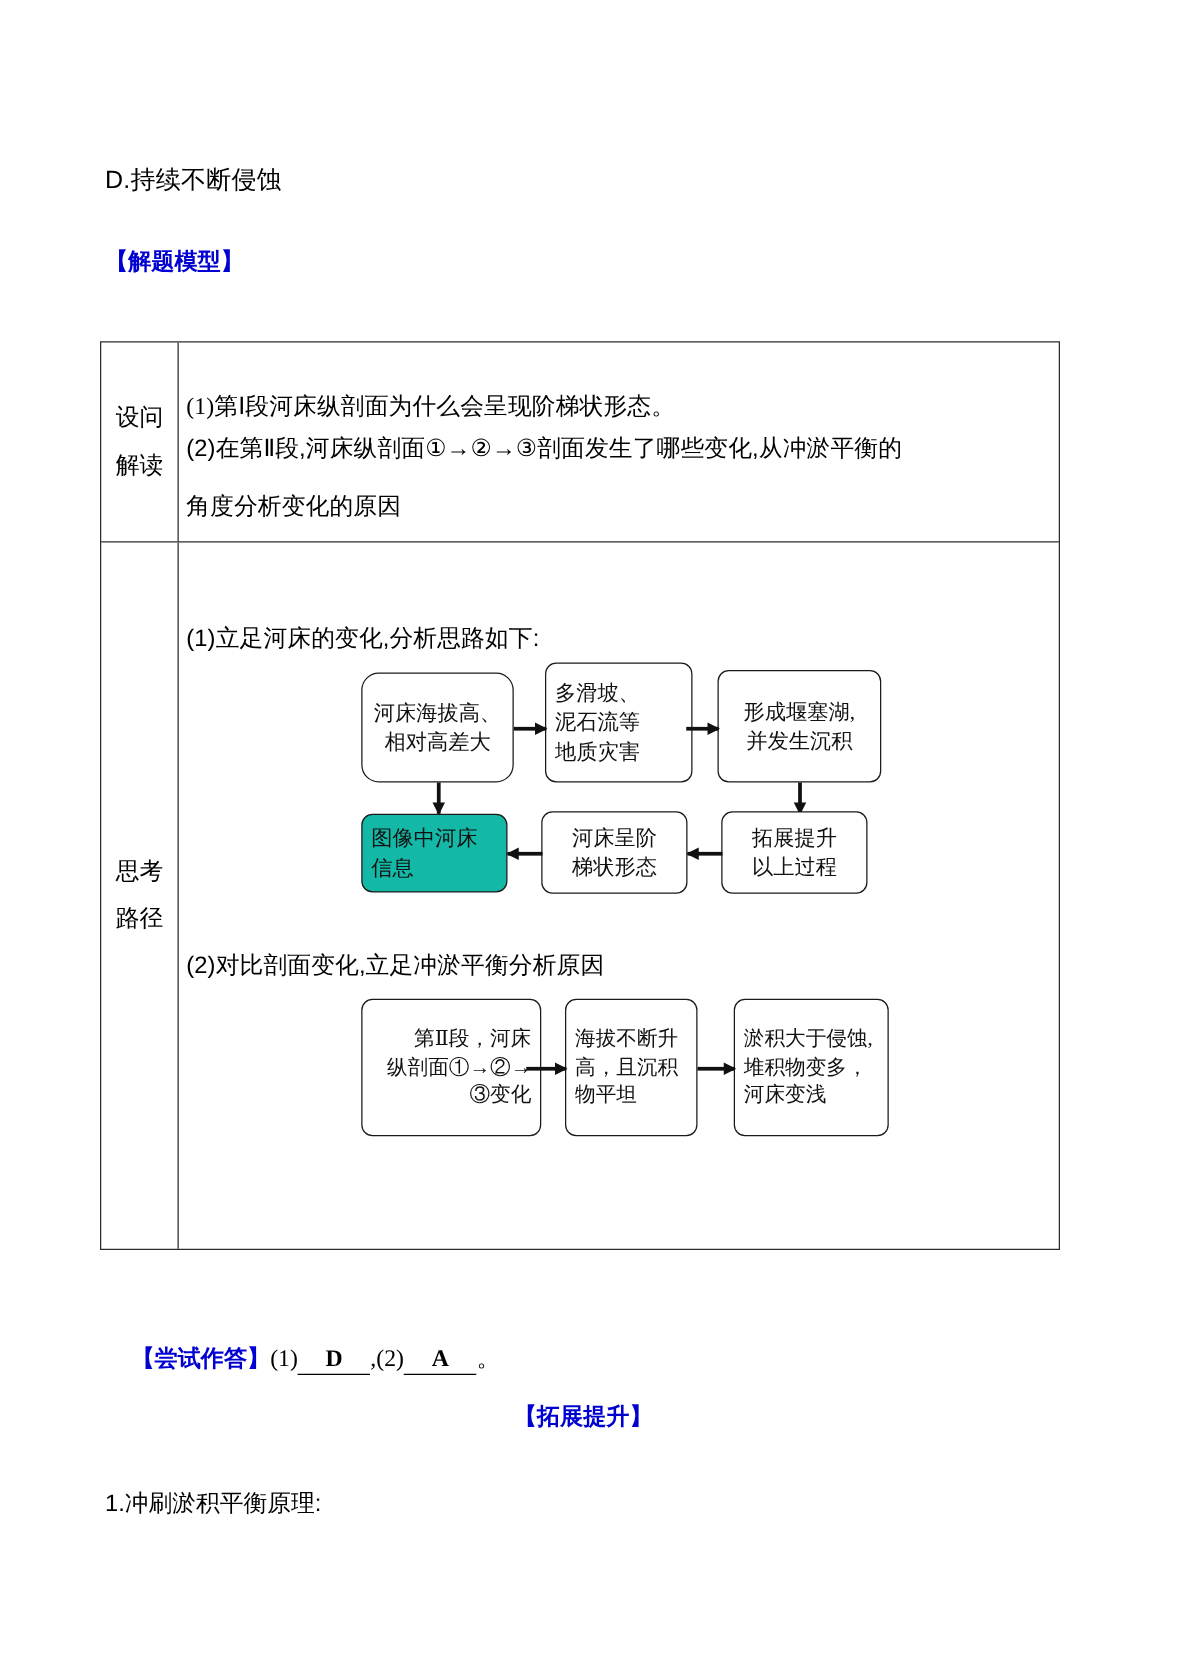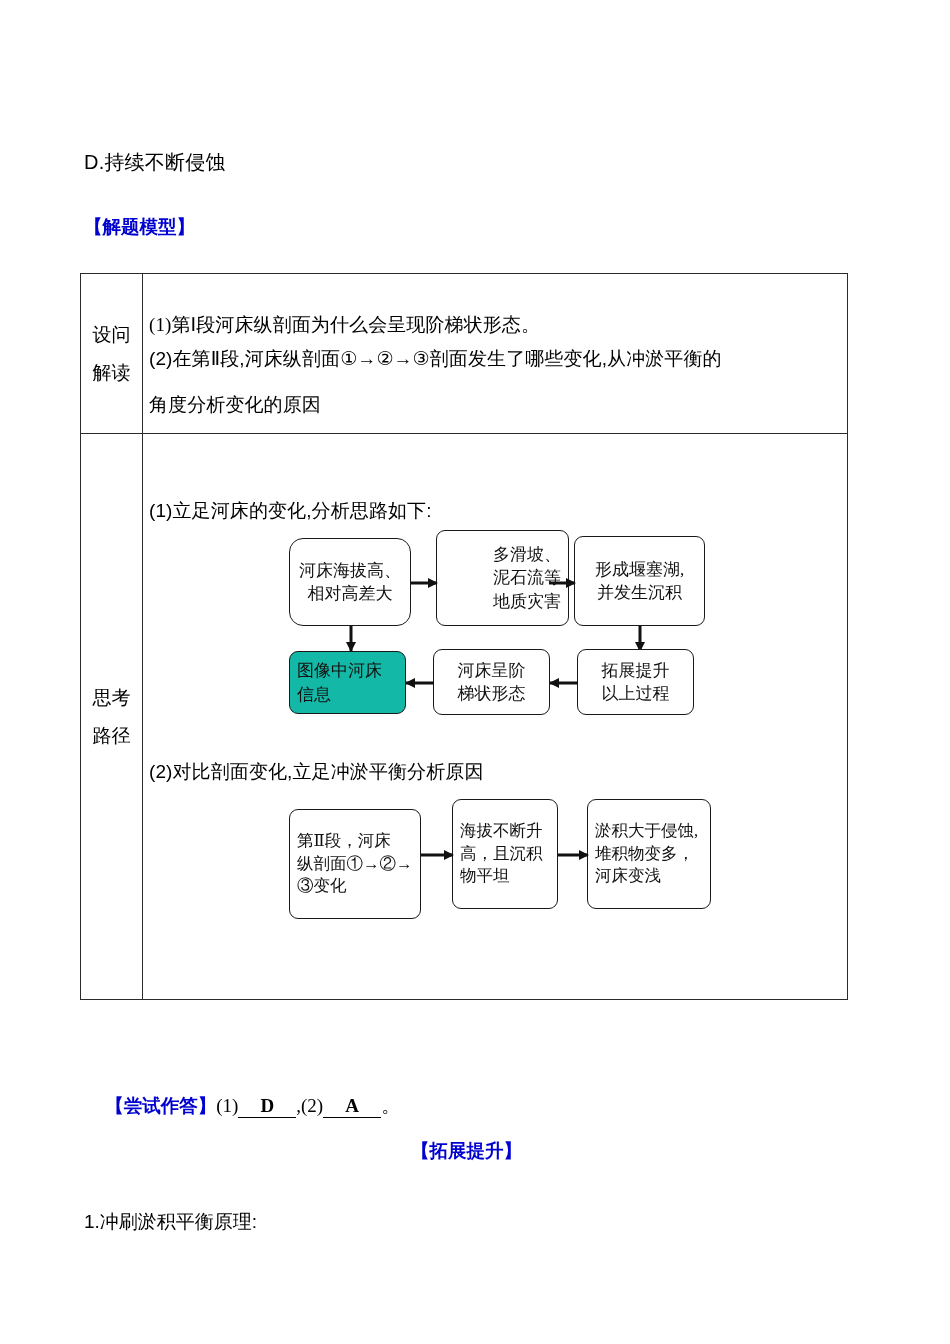--- a/index.html
+++ b/index.html
@@ -21,21 +21,20 @@
     left: 0; top: 0;
     width: 950px;
     height: 1344px;
   }
 
   
   .txt {
     position: absolute;
     white-space: pre;
     line-height: 1.0;
-    margin-top: 18px;
   }
 
   .opt-d {
     left: 84px;
     top: 134px;
     font-size: 20px;
     letter-spacing: 0.2px;
   }
 
   .blue-head {
@@ -226,21 +225,21 @@
       </div>
       <div class="cell-body">
 
         <div class="body-line r2t1">(1)立足河床的变化,分析思路如下:</div>
 
         <div class="flow" style="left:0; top:0; width:100%; height:240px;">
 
           <div class="fbox" style="left:146px; top:104px; width:122px; height:88px; text-align:center;border-radius:14px;">河床海拔高、
 相对高差大</div>
 
-          <div class="fbox" style="left:293px; top:96px; width:133px; height:96px; text-align:right;">多滑坡、
+          <div class="fbox" style="left:293px; top:96px; width:118px; height:96px; text-align:left;">多滑坡、
 泥石流等
 地质灾害</div>
 
           <div class="fbox" style="left:431px; top:102px; width:131px; height:90px; text-align:center;">形成堰塞湖,
 并发生沉积</div>
 
           <div class="arr-r" style="left:268px; top:143px; width:26px; height:11px;">
             <div class="shaft"></div>
               <div class="head"></div>
           </div>
@@ -274,21 +273,21 @@
           <div class="arr-l" style="left:407px; top:243px; width:28px; height:11px;">
             <div class="shaft"></div>
               <div class="head"></div>
           </div>
         </div>
 
         <div class="body-line r2t2">(2)对比剖面变化,立足冲淤平衡分析原因</div>
 
         <div class="flow" style="left:0; top:365px; width:100%; height:130px;">
 
-          <div class="fbox" style="left:146px; top:0px; width:132px; height:110px; text-align:left; font-size:16.5px;margin-top:10px;">第Ⅱ段，河床
+          <div class="fbox" style="left:146px; top:0px; width:144px; height:110px; text-align:right; font-size:16.5px;">第Ⅱ段，河床
 纵剖面①→②→
 ③变化</div>
 
           <div class="fbox" style="left:309px; top:0px; width:106px; height:110px; text-align:left; font-size:16.5px;">海拔不断升
 高，且沉积
 物平坦</div>
 
           <div class="fbox" style="left:444px; top:0px; width:124px; height:110px; text-align:left; font-size:16.5px;">淤积大于侵蚀,
 堆积物变多，
 河床变浅</div>

